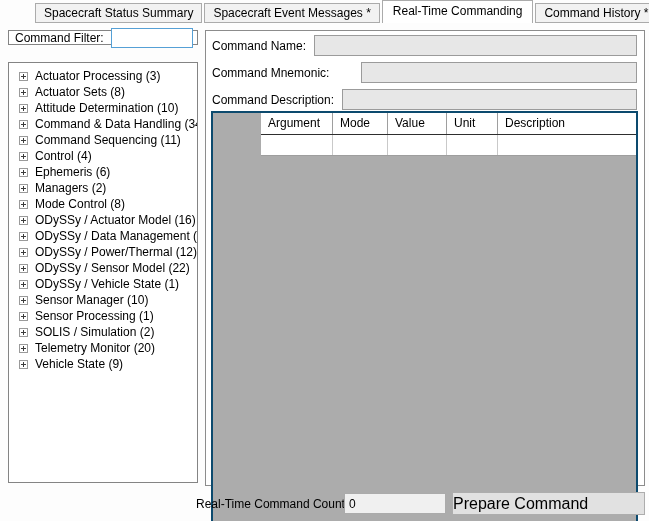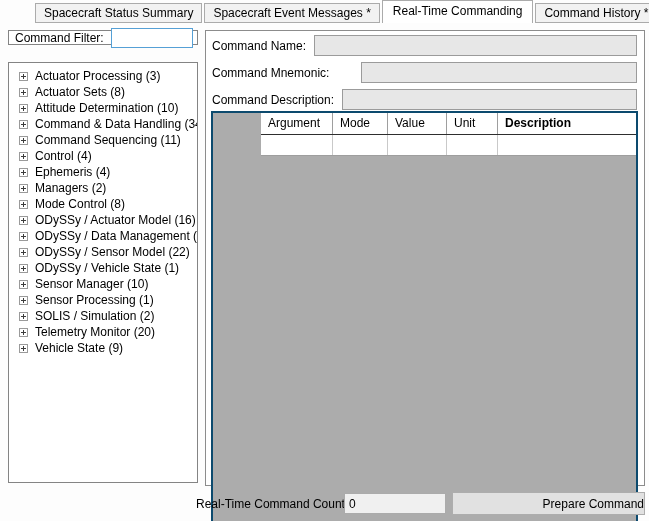--- a/index.html
+++ b/index.html
@@ -97,37 +97,37 @@
   .trow.header { height: 22px; border-bottom: 1px solid #2E2E2E; }
   .trow.empty  { height: 21px; border-bottom: 1px solid #9E9E9E; }
   .cell {
     line-height: 21px; padding-left: 7px; overflow: hidden;
     white-space: nowrap;
   }
   .trow.header .cell { border-right: 1px solid #9E9E9E; }
   .trow.empty  .cell { border-right: 1px solid #C9C9C9; }
   .c0 { width: 72px; } .c1 { width: 55px; } .c2 { width: 59px; }
   .c3 { width: 51px; } .c4 { flex: 1; }
-  .trow .c4 { border-right: none !important; font-weight: bold; }
+  .trow .c4 { border-right: none !important; }
 
   
   .counter-label {
     position: absolute; left: 196px; top: 497px; white-space: nowrap;
   }
   .counter-field {
     position: absolute; left: 344px; top: 493px; width: 102px; height: 21px;
     background: #F0F0F0; border: 1px solid #ABABAB;
     font-family: "Liberation Sans", sans-serif; font-size: 12px;
     padding: 0 4px; color: #000;
   }
   .prepare-btn {
     position: absolute; left: 452px; top: 492px; width: 193px; height: 23px;
     background: #E1E1E1; border: 1px solid #ADADAD;
-    font-family: "Liberation Sans", sans-serif; font-size: 12px;
-    text-align: right; cursor: default;
+    font-family: "Liberation Sans", sans-serif; font-size: 16px;
+    text-align: left; cursor: default;
   }
 </style>
 </head>
 <body>
 
 <div class="tabstrip">
   <div class="tab">Spacecraft Status Summary</div>
   <div class="tab">Spacecraft Event Messages *</div>
   <div class="tab active">Real-Time Commanding</div>
   <div class="tab">Command History *</div>
@@ -159,37 +159,41 @@
   <div class="tree-item">
       <span class="expander"></span>
       <span>Command Sequencing (11)</span>
     </div>
   <div class="tree-item">
       <span class="expander"></span>
       <span>Control (4)</span>
     </div>
   <div class="tree-item">
       <span class="expander"></span>
-      <span>Ephemeris (4)</span>
+      <span>Ephemeris (6)</span>
     </div>
   <div class="tree-item">
       <span class="expander"></span>
       <span>Managers (2)</span>
     </div>
   <div class="tree-item">
       <span class="expander"></span>
       <span>Mode Control (8)</span>
     </div>
   <div class="tree-item">
       <span class="expander"></span>
       <span>ODySSy / Actuator Model (16)</span>
     </div>
   <div class="tree-item">
       <span class="expander"></span>
       <span>ODySSy / Data Management (5)</span>
+    </div>
+  <div class="tree-item">
+      <span class="expander"></span>
+      <span>ODySSy / Power/Thermal (12)</span>
     </div>
   <div class="tree-item">
       <span class="expander"></span>
       <span>ODySSy / Sensor Model (22)</span>
     </div>
   <div class="tree-item">
       <span class="expander"></span>
       <span>ODySSy / Vehicle State (1)</span>
     </div>
   <div class="tree-item">

